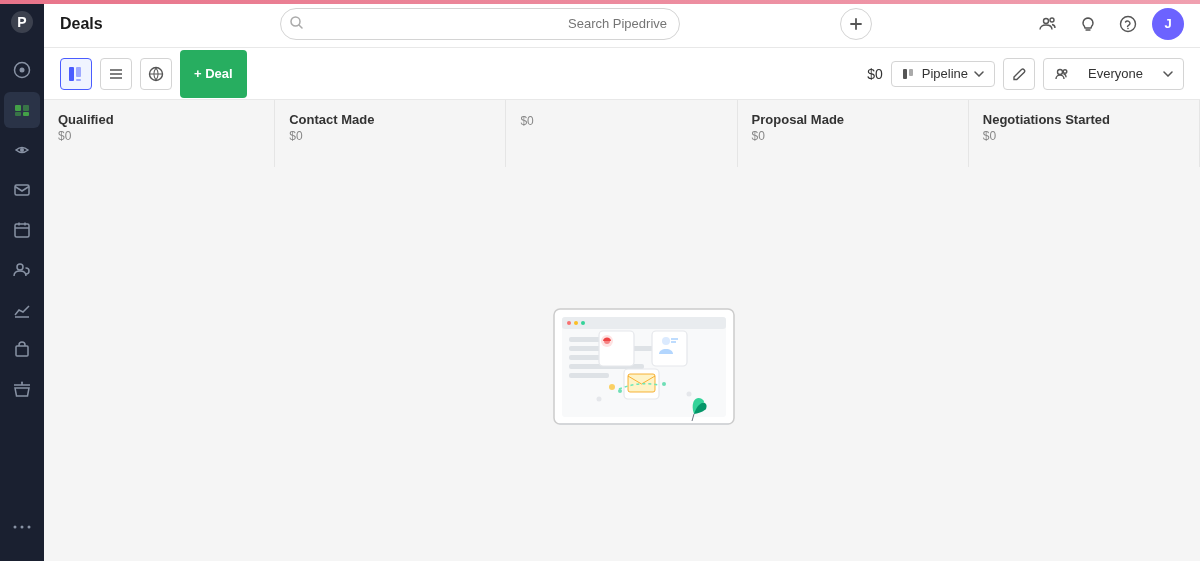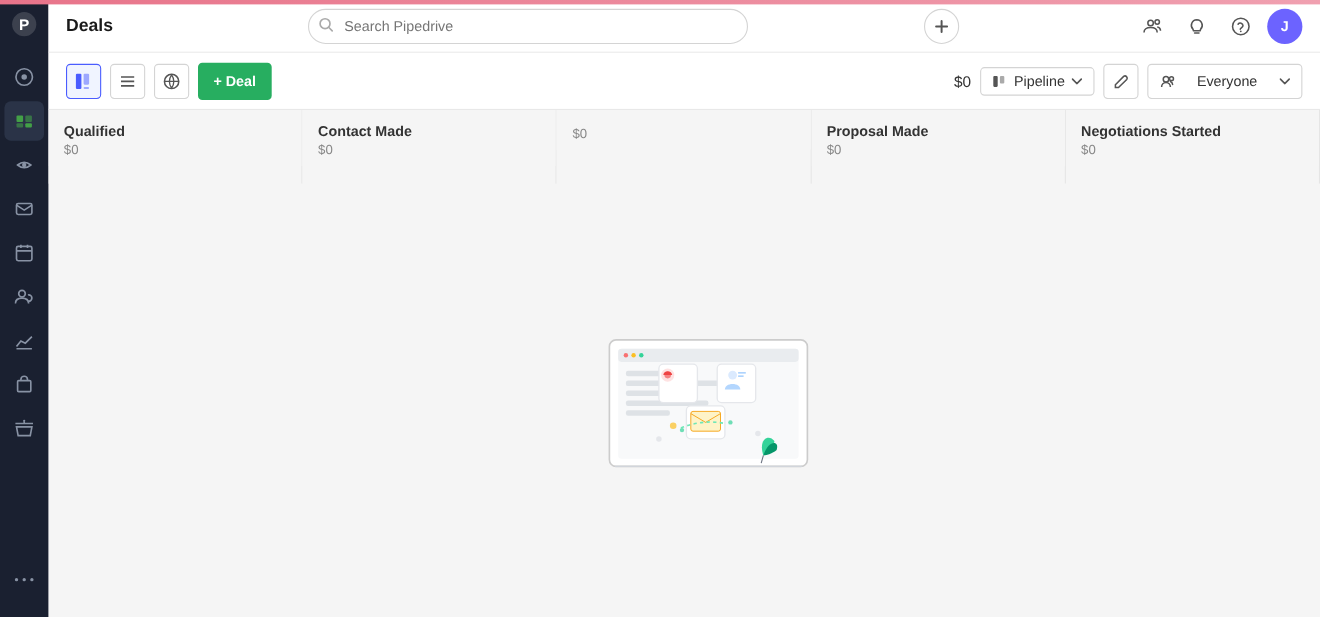--- a/index.html
+++ b/index.html
@@ -85,20 +85,21 @@
     .search-bar input {
       width: 100%;
       height: 32px;
       border: 1px solid #d4d4d4;
       border-radius: 20px;
       padding: 0 12px 0 32px;
       font-size: 13px;
       outline: none;
       color: #555;
       background: #fff;
+      text-align: right;
     }
     .search-icon {
       position: absolute;
       left: 10px;
       top: 50%;
       transform: translateY(-50%);
       color: #aaa;
       font-size: 13px;
     }
     .add-btn {
@@ -163,21 +164,21 @@
       background: #f0f4ff;
       border-color: #4a5cff;
       color: #4a5cff;
     }
     .add-deal-btn {
       background: #27ae60;
       color: #fff;
       border: none;
       border-radius: 4px;
       padding: 1px 14px;
-      height: 34px;
+      height: 48px;
       font-size: 13px;
       font-weight: 600;
       cursor: pointer;
       display: flex; align-items: center; gap: 4px;
     }
     .toolbar-right {
       margin-left: auto;
       display: flex;
       align-items: center;
       gap: 8px;

